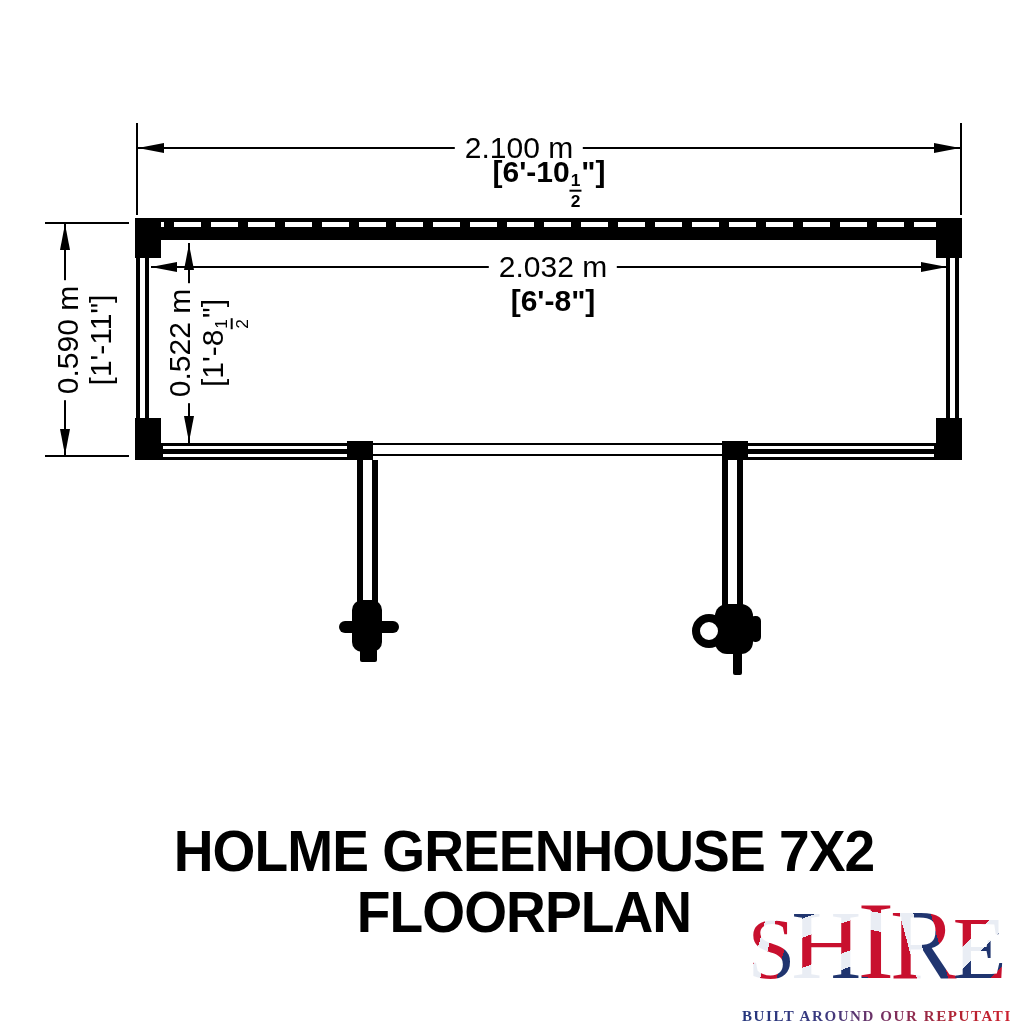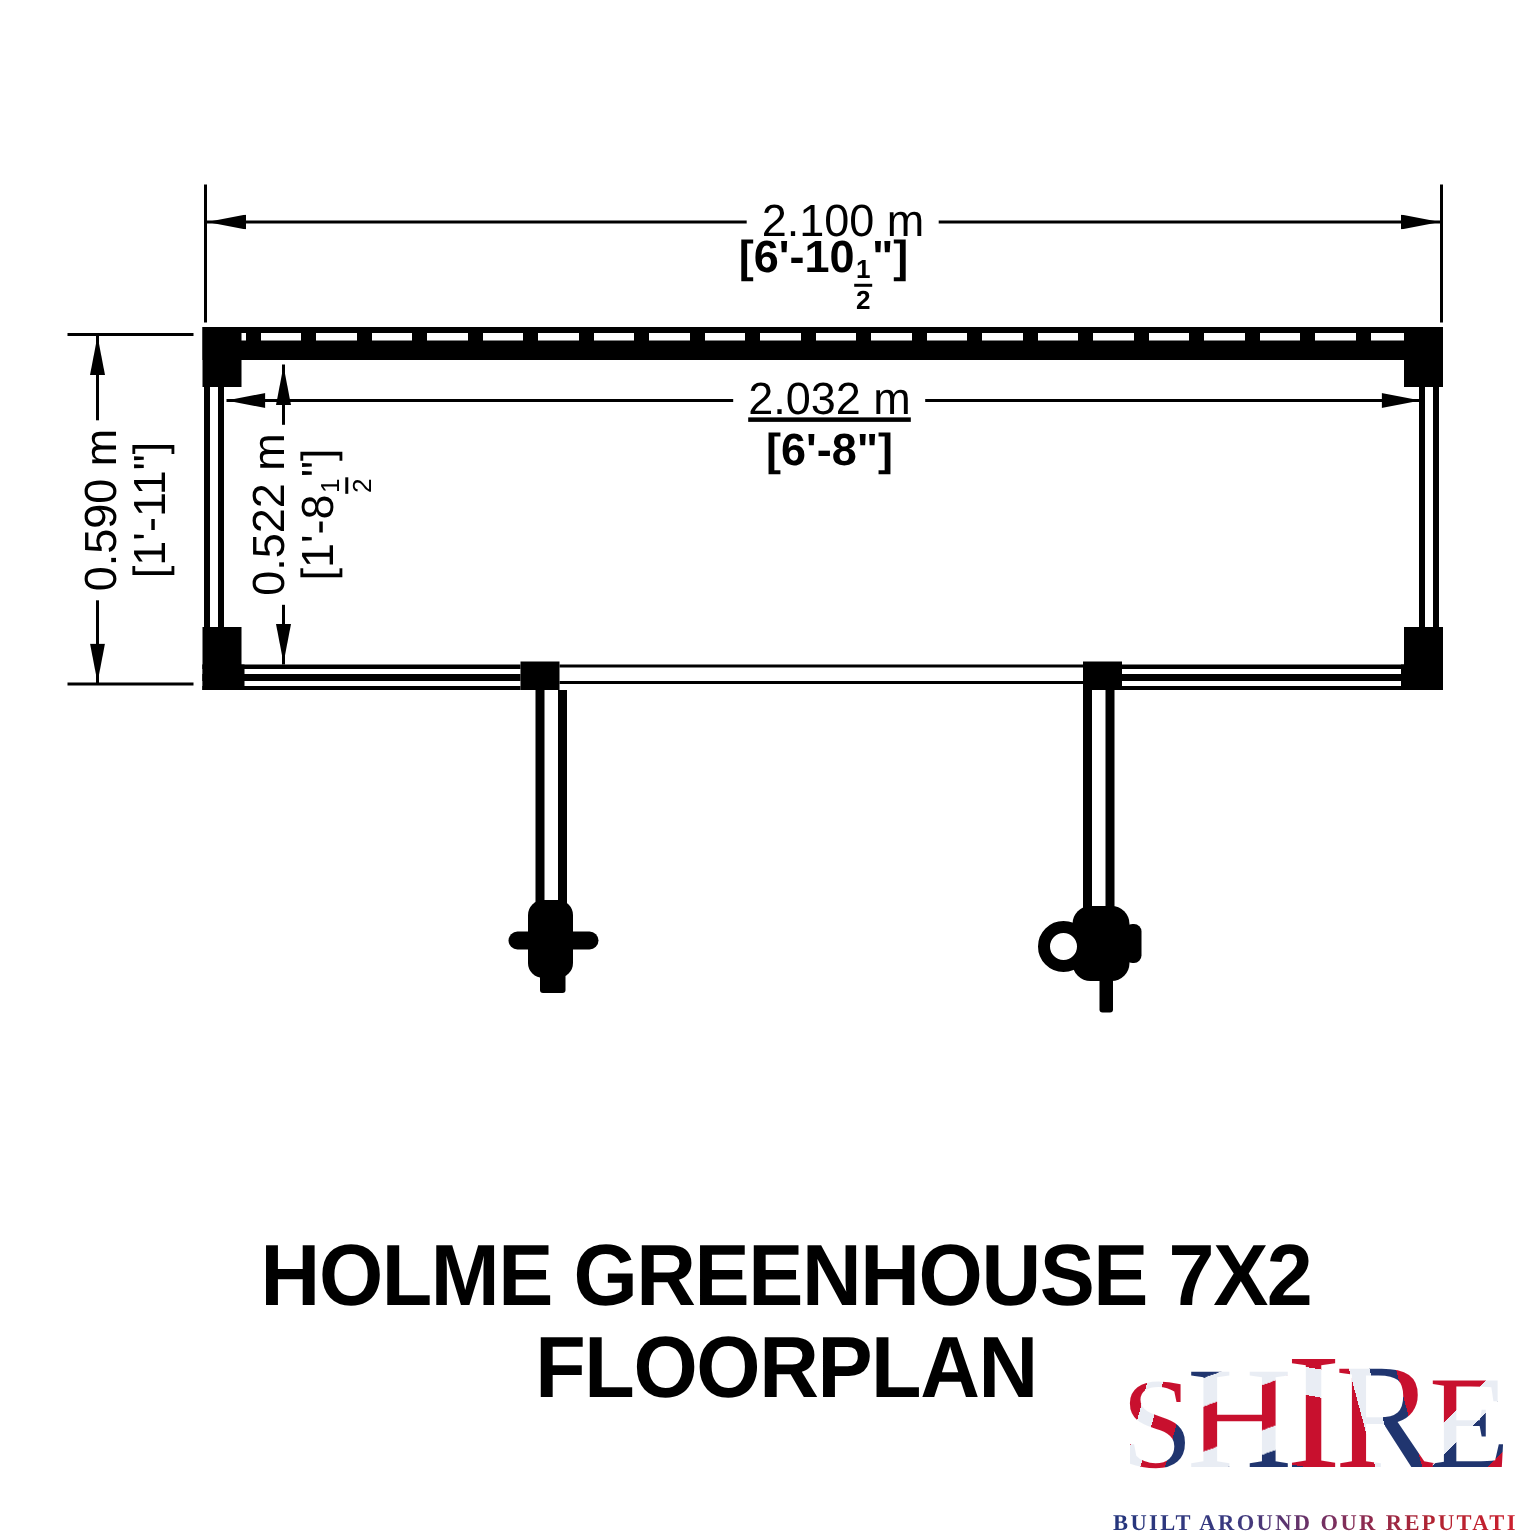--- a/index.html
+++ b/index.html
@@ -76,21 +76,21 @@
 </head>
 <body>
 
 <div class="canvas">
 
   <div class="abs ink" style="left:136px; top:123px; width:2px; height:92px;"></div>
   <div class="abs ink" style="left:960px; top:123px; width:2px; height:92px;"></div>
   <div class="dimline" style="left:137px; top:147px; width:824px; height:2px;"></div>
   <div class="arrow left" style="left:138px; top:143px;"></div>
   <div class="arrow right" style="left:934px; top:143px;"></div>
-  <div class="dim-label" style="left:562px; top:148px;">2.100 m</div>
+  <div class="dim-label" style="left:519px; top:148px;">2.100 m</div>
   <div class="dim-label noBg" style="left:549px; top:183px;">
     <span>[6'-10</span><span class="frac">
         <span class="num">1</span>
         <span class="den">2</span>
       </span><span>"]</span>
   </div>
 
   <div class="wall-top">
     <div class="dash"></div>
   </div>
@@ -119,21 +119,21 @@
 
   <div class="abs" style="left:722px; top:460px; width:21px; height:150px; background:#fff; border-left:6px solid #000; border-right:6px solid #000;"></div>
   <div class="abs ink" style="left:715px; top:604px; width:38px; height:50px; border-radius:12px;"></div>
   <div class="abs" style="left:692px; top:614px; width:34px; height:34px; border-radius:50%; border:8px solid #000; background:#fff;"></div>
   <div class="abs ink" style="left:750px; top:616px; width:11px; height:26px; border-radius:5px;"></div>
   <div class="abs ink" style="left:733px; top:651px; width:9px; height:24px; border-radius:2px;"></div>
 
   <div class="dimline" style="left:151px; top:266px; width:796px; height:2px;"></div>
   <div class="arrow left" style="left:151px; top:262px;"></div>
   <div class="arrow right" style="left:921px; top:262px;"></div>
-  <div class="dim-label" style="left:553px; top:267px;text-decoration:underline;">2.032 m</div>
+  <div class="dim-label" style="left:553px; top:267px;">2.032 m</div>
   <div class="dim-label noBg" style="left:553px; top:301px;">[6'-8"]</div>
 
   <div class="abs ink" style="left:45px; top:222px; width:84px; height:2px;"></div>
   <div class="abs ink" style="left:45px; top:455px; width:84px; height:2px;"></div>
   <div class="dimline" style="left:64px; top:223px; width:2px; height:233px;"></div>
   <div class="arrow up" style="left:60px; top:224px;"></div>
   <div class="arrow down" style="left:60px; top:429px;"></div>
   <div class="vdim-text" style="left:84px; top:340px;">
     <div>0.590 m</div>
     <div>[1'-11"]</div>

